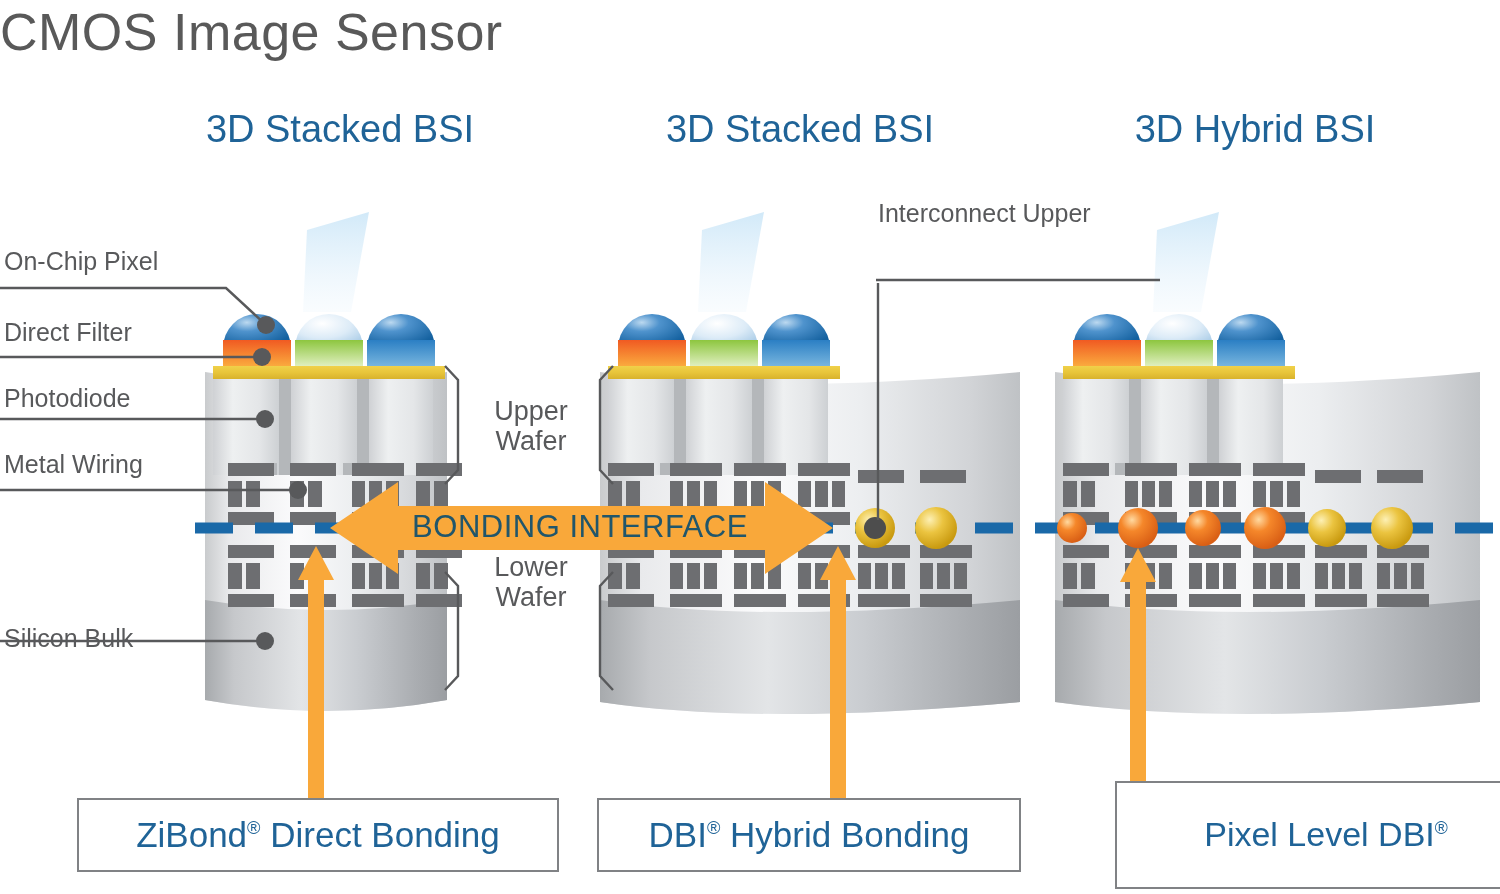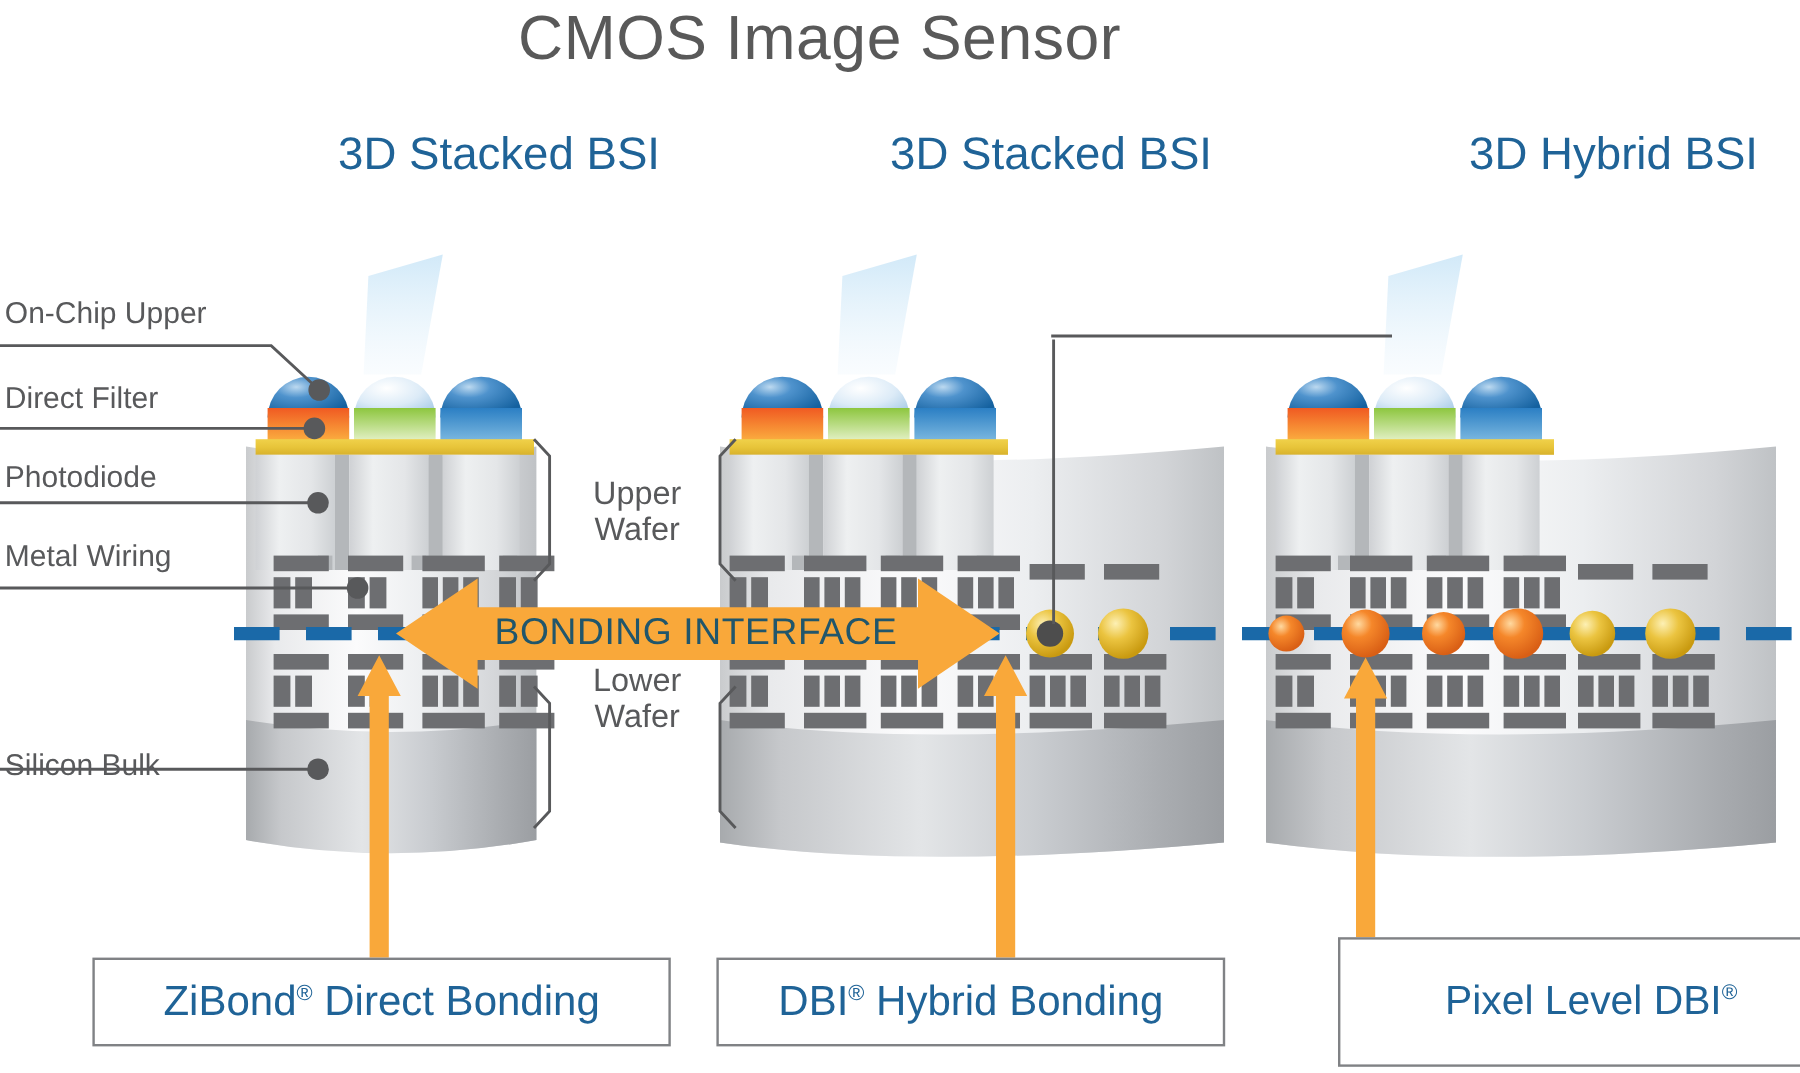--- a/index.html
+++ b/index.html
@@ -1,20 +1,20 @@
 <!DOCTYPE html>
 <html><head>
 <meta charset="utf-8">
 <style>
   html,body{margin:0;padding:0;background:#fff;}
   body{width:1500px;height:894px;position:relative;overflow:hidden;
        font-family:"Liberation Sans","DejaVu Sans",sans-serif;}
   .abs{position:absolute;}
-  #title{left:0;top:2px;width:1366px;text-align:center;font-size:52px;color:#595959;letter-spacing:0.5px;}
-  .colhead{position:absolute;top:108px;font-size:38px;color:#1f6397;text-align:right;width:420px;}
+  #title{left:0;top:2px;width:1366px;text-align:left;font-size:52px;color:#595959;letter-spacing:0.5px;}
+  .colhead{position:absolute;top:108px;font-size:38px;color:#1f6397;text-align:center;width:420px;}
   #h1{left:130px;} #h2{left:590px;} #h3{left:1045px;}
   .leftlabel{position:absolute;font-size:25px;color:#58595b;white-space:nowrap;}
   #lb1{left:4px;top:247px;} #lb2{left:4px;top:318px;}
   #lb3{left:4px;top:384px;} #lb4{left:4px;top:450px;} #lb5{left:4px;top:600px;margin-top:24px;}
   .waferlabel{position:absolute;font-size:27px;color:#58595b;text-align:center;line-height:1.12;width:130px;}
   #wu{left:466px;top:396px;} #wl{left:466px;top:552px;}
   #icl{position:absolute;left:878px;top:198px;font-size:25px;color:#58595b;line-height:1.2;}
   .callout{position:absolute;border:2px solid #808285;background:#fff;text-align:center;
            color:#1f6397;display:flex;align-items:center;justify-content:center;}
   #c1{left:77px;top:798px;width:478px;height:70px;font-size:35px;}
@@ -27,36 +27,37 @@
 </style>
 </head>
 <body>
 
 <div class="abs" id="title">CMOS Image Sensor</div>
 
 <div class="colhead" id="h1">3D Stacked BSI</div>
 <div class="colhead" id="h2">3D Stacked BSI</div>
 <div class="colhead" id="h3">3D Hybrid BSI</div>
 
-<div class="leftlabel" id="lb1">On-Chip Upper</div>
+<div class="leftlabel" id="lb1">On-Chip Pixel</div>
 <div class="leftlabel" id="lb2">Direct Filter</div>
 <div class="leftlabel" id="lb3">Photodiode</div>
 <div class="leftlabel" id="lb4">Metal Wiring</div>
 <div class="leftlabel" id="lb5">Silicon Bulk</div>
 
 <div class="waferlabel" id="wu">
   <div>Upper</div>
   <div>Wafer</div>
 </div>
 <div class="waferlabel" id="wl">
   <div>Lower</div>
   <div>Wafer</div>
 </div>
 
 <div id="icl">
+  <div>Interconnect Upper</div>
 </div>
 
 <svg width="1500" height="894" viewBox="0 0 1500 894">
   <defs>
     <linearGradient id="cylBody" x1="0" y1="0" x2="1" y2="0">
       <stop offset="0%" stop-color="#c9cbcd"></stop>
         <stop offset="10%" stop-color="#e9eaec"></stop>
       <stop offset="38%" stop-color="#fbfbfc"></stop>
         <stop offset="62%" stop-color="#eceef0"></stop>
       <stop offset="88%" stop-color="#d2d4d7"></stop>

